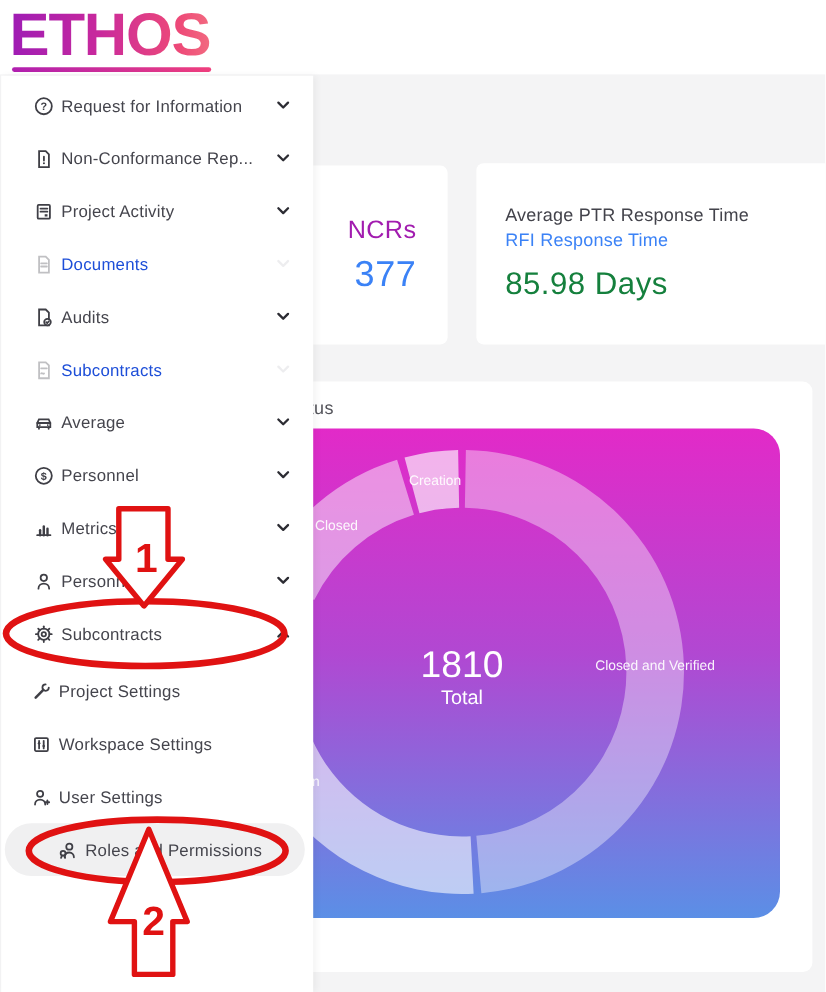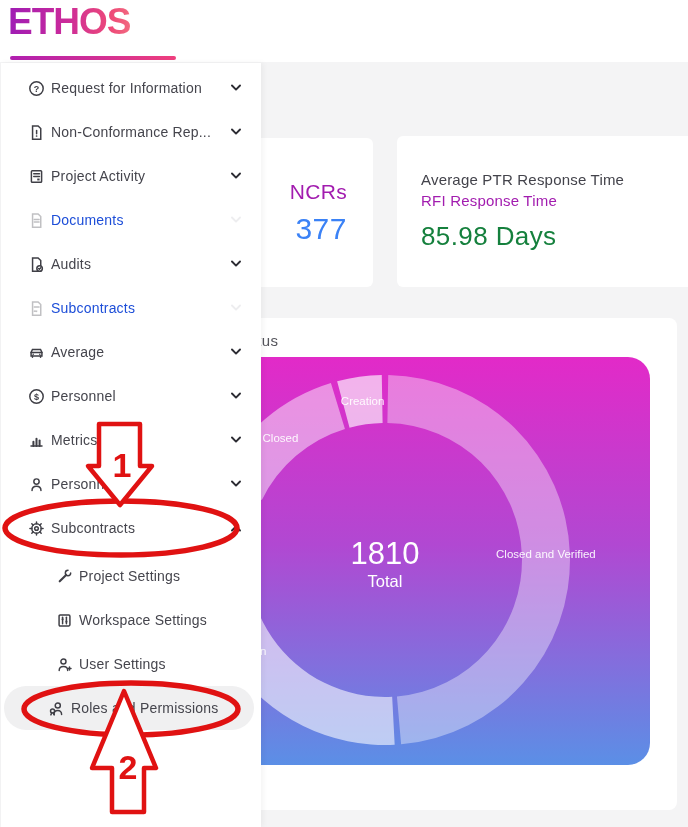--- a/index.html
+++ b/index.html
@@ -3,57 +3,57 @@
 <meta charset="utf-8">
 <style>
   html,body{margin:0;padding:0;background:#ffffff;}
   *{box-sizing:border-box;font-family:"Liberation Sans", sans-serif;}
   .page{position:relative;width:688px;height:827px;overflow:hidden;background:#ffffff;}
 
   
   .content-bg{position:absolute;left:0;top:62px;width:688px;height:765px;background:#f4f4f5;}
 
   
-  .logo{position:absolute;left:8px;top:2px;font-size:37px;font-weight:700;letter-spacing:-1px;
+  .logo{position:absolute;left:8px;top:2px;font-size:50px;font-weight:700;letter-spacing:-1px;
     background:linear-gradient(90deg,#9e1cb5 0%,#c9299c 45%,#ee4a78 85%,#f26a80 100%);
     -webkit-background-clip:text;background-clip:text;color:transparent;line-height:1.1;}
   .logo-underline{position:absolute;left:10px;top:56px;width:166px;height:4px;border-radius:2px;
     background:linear-gradient(90deg,#b01fb0 0%,#ef3f7d 100%);}
 
   
   .card{position:absolute;background:#ffffff;border-radius:6px;}
   .card-ncrs{left:20px;top:138px;width:353px;height:149px;display:flex;flex-direction:column;
     justify-content:center;align-items:flex-end;padding-right:26px;gap:8px;}
   .card-ncrs .metric-label{font-size:21px;color:#a21caf;letter-spacing:.3px;}
   .card-ncrs .metric-value{font-size:30px;color:#3b82f6;letter-spacing:.5px;}
   .card-response{left:397px;top:136px;width:320px;height:151px;display:flex;flex-direction:column;
     justify-content:center;align-items:flex-start;padding-left:24px;}
   .card-response .metric-title{font-size:15px;color:#43434b;font-weight:500;letter-spacing:.2px;}
-  .card-response .metric-sub{font-size:15px;color:#a21caf;margin-top:4px;letter-spacing:.2px;}
+  .card-response .metric-sub{font-size:15px;color:#3b82f6;margin-top:4px;letter-spacing:.2px;}
   .card-response .metric-value{font-size:26px;color:#15803d;margin-top:12px;letter-spacing:.4px;}
 
   
   .chart-card{left:20px;top:318px;width:657px;height:492px;border-radius:8px;}
   .chart-title{position:absolute;left:176px;top:14px;font-size:15px;color:#54545b;letter-spacing:.3px;}
   .chart-gradient{position:absolute;left:20px;top:39px;width:610px;height:408px;border-radius:22px;
     background:linear-gradient(180deg,#e22ac8 0%,#b148d2 46%,#5b8fe6 100%);}
   .donut-svg{position:absolute;left:20px;top:39px;width:610px;height:408px;}
   .donut-svg text{font-family:"Liberation Sans", sans-serif;}
 
   
   .sidebar{position:absolute;left:1px;top:63px;width:260px;height:764px;background:#ffffff;
     box-shadow:2px 0 6px rgba(0,0,0,0.05);padding-top:3px;z-index:5;}
   .menu-row{position:relative;height:44px;display:flex;align-items:center;padding-left:27px;cursor:pointer;}
   .menu-row .mi{width:17px;height:17px;flex:0 0 17px;}
   .menu-row .label{margin-left:6px;font-size:14px;color:#45454d;letter-spacing:.2px;white-space:nowrap;}
   .menu-row .chev{position:absolute;right:18px;width:14px;height:14px;}
   .menu-row.disabled .label{color:#1d4ed8;}
   .menu-row.disabled svg{opacity:.32;}
   .submenu{margin-top:4px;}
-  .submenu .menu-row{padding-left:55px;}
+  .submenu .menu-row{padding-left:25px;}
   .submenu .menu-row.selected{background:#f0f0f1;border-radius:22px;margin-left:3px;margin-right:7px;padding-left:44px;}
 
   
   .annotations{position:absolute;left:0;top:0;width:688px;height:827px;z-index:10;pointer-events:none;}
   .annotations text{font-family:"Liberation Sans", sans-serif;font-weight:700;}
 
   .icon-defs{position:absolute;width:0;height:0;overflow:hidden;}
 </style>
 </head>
 <body>

